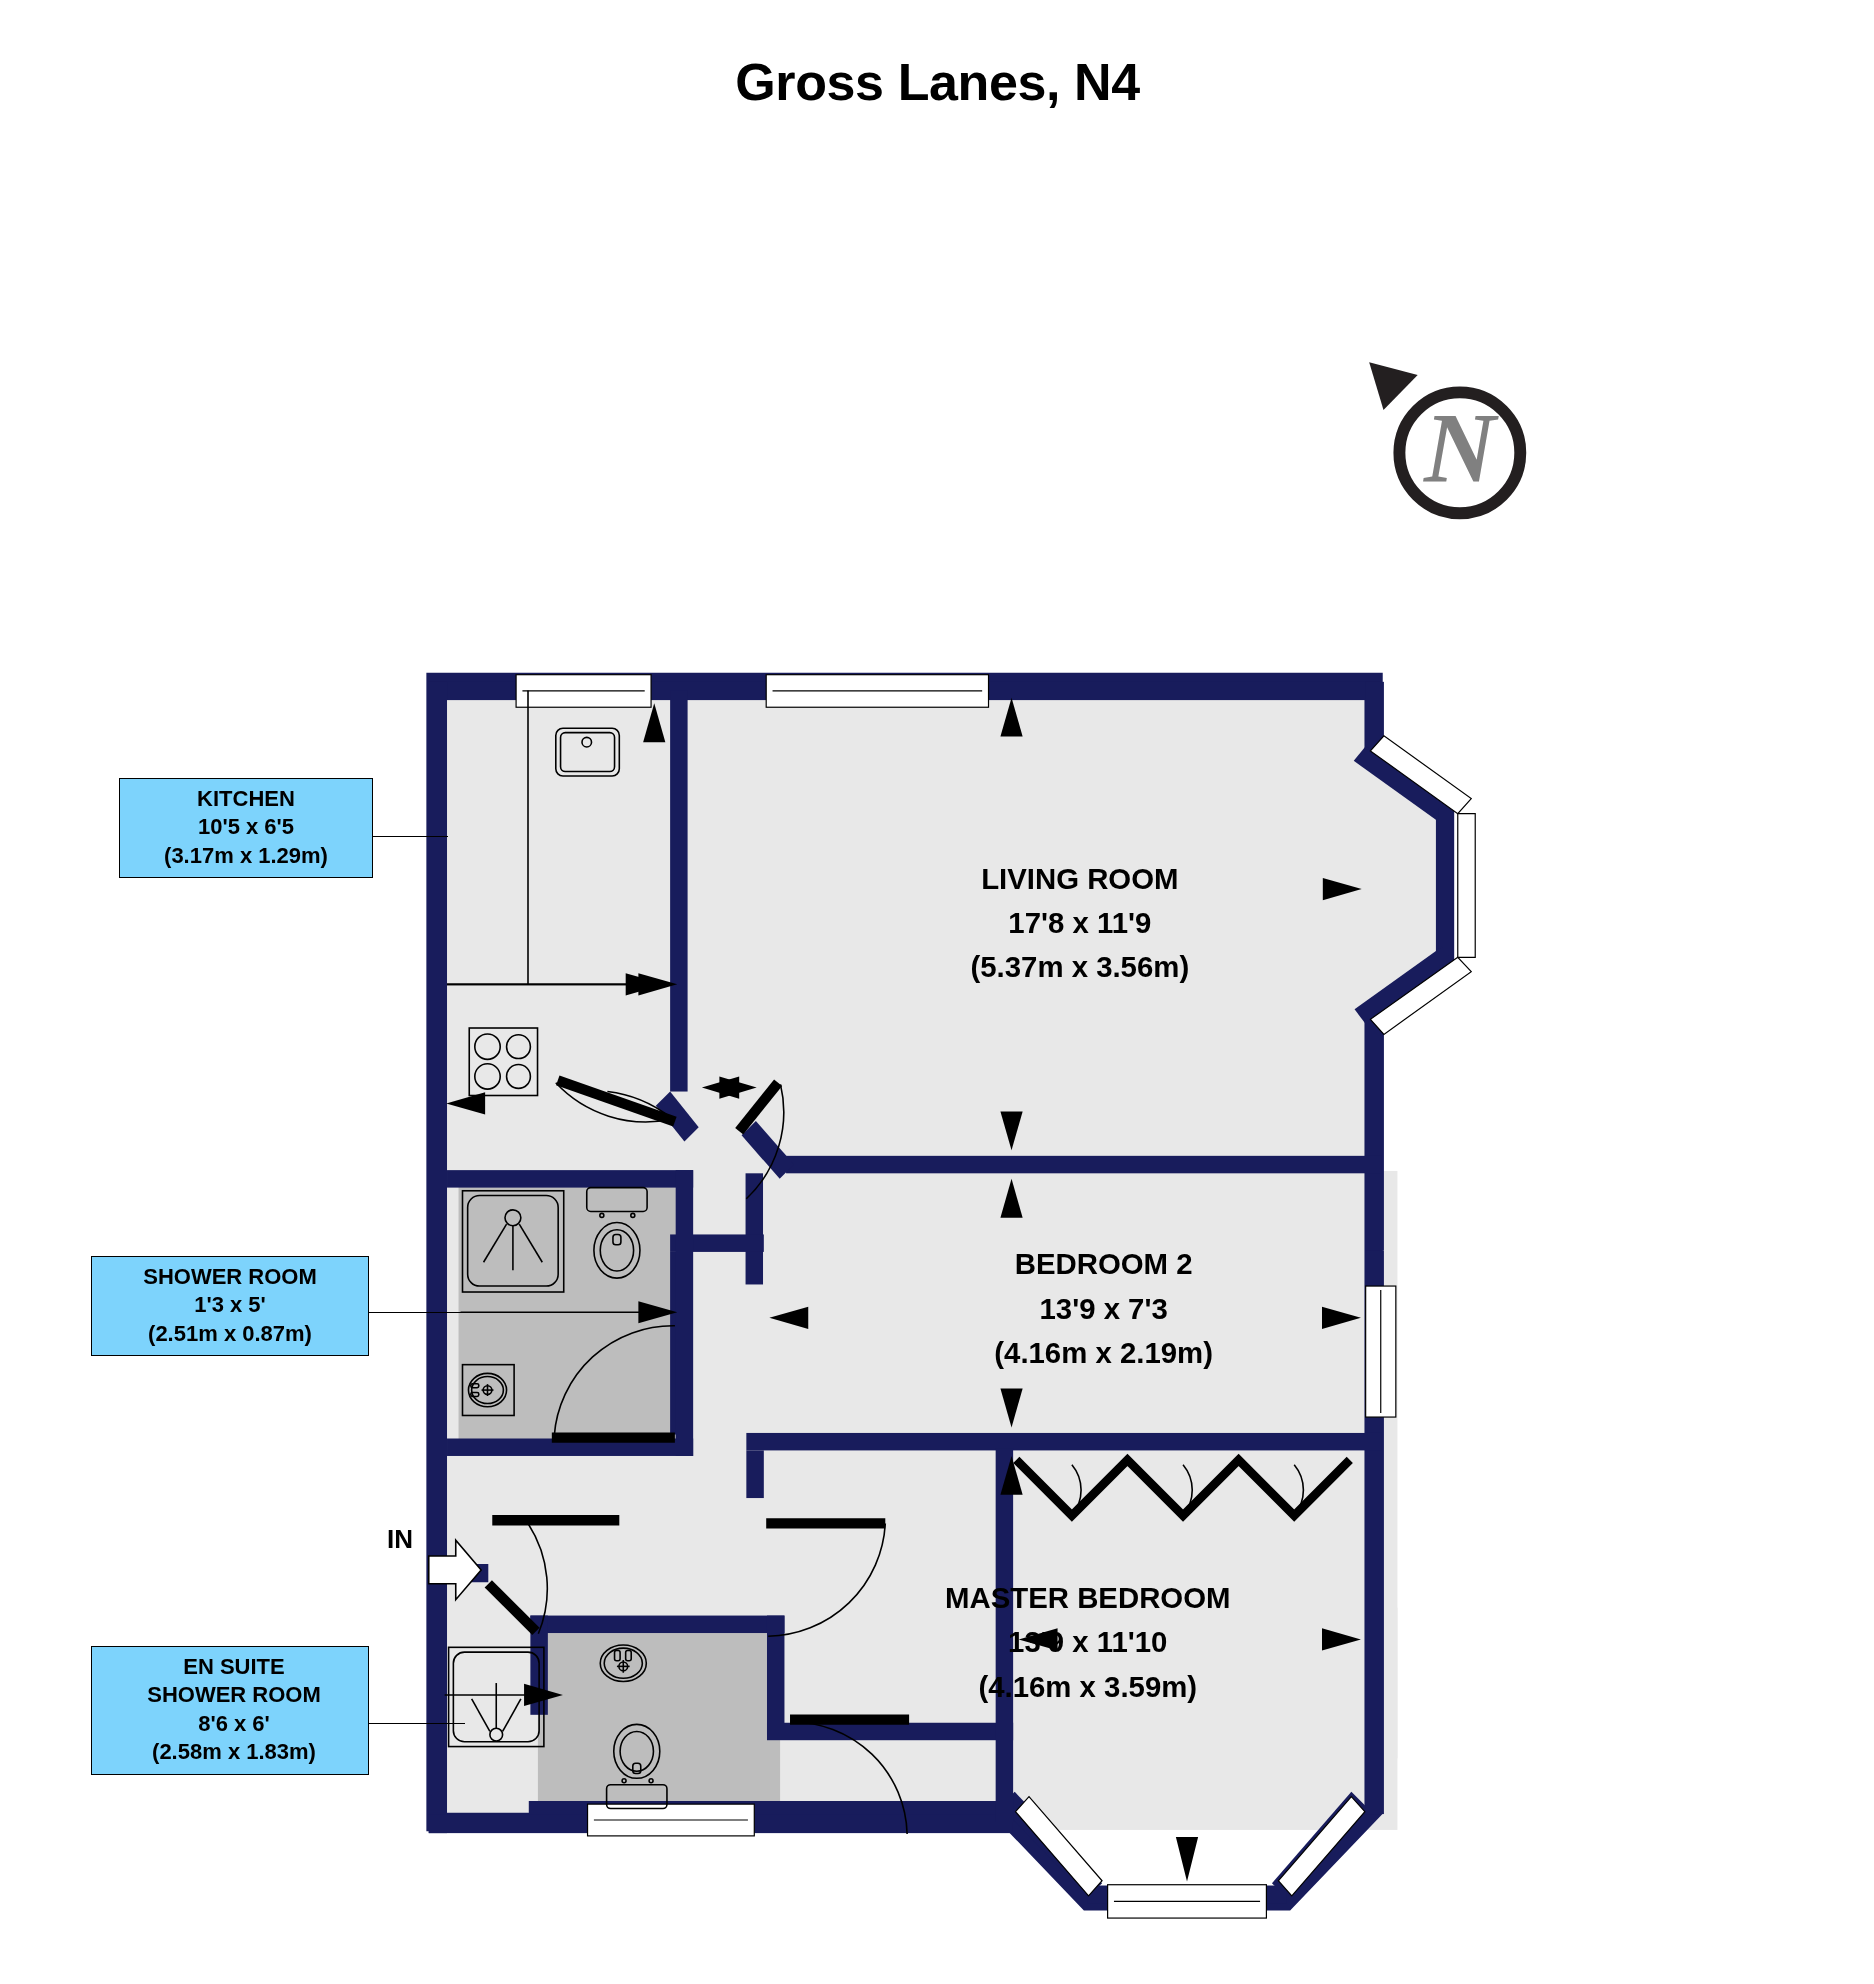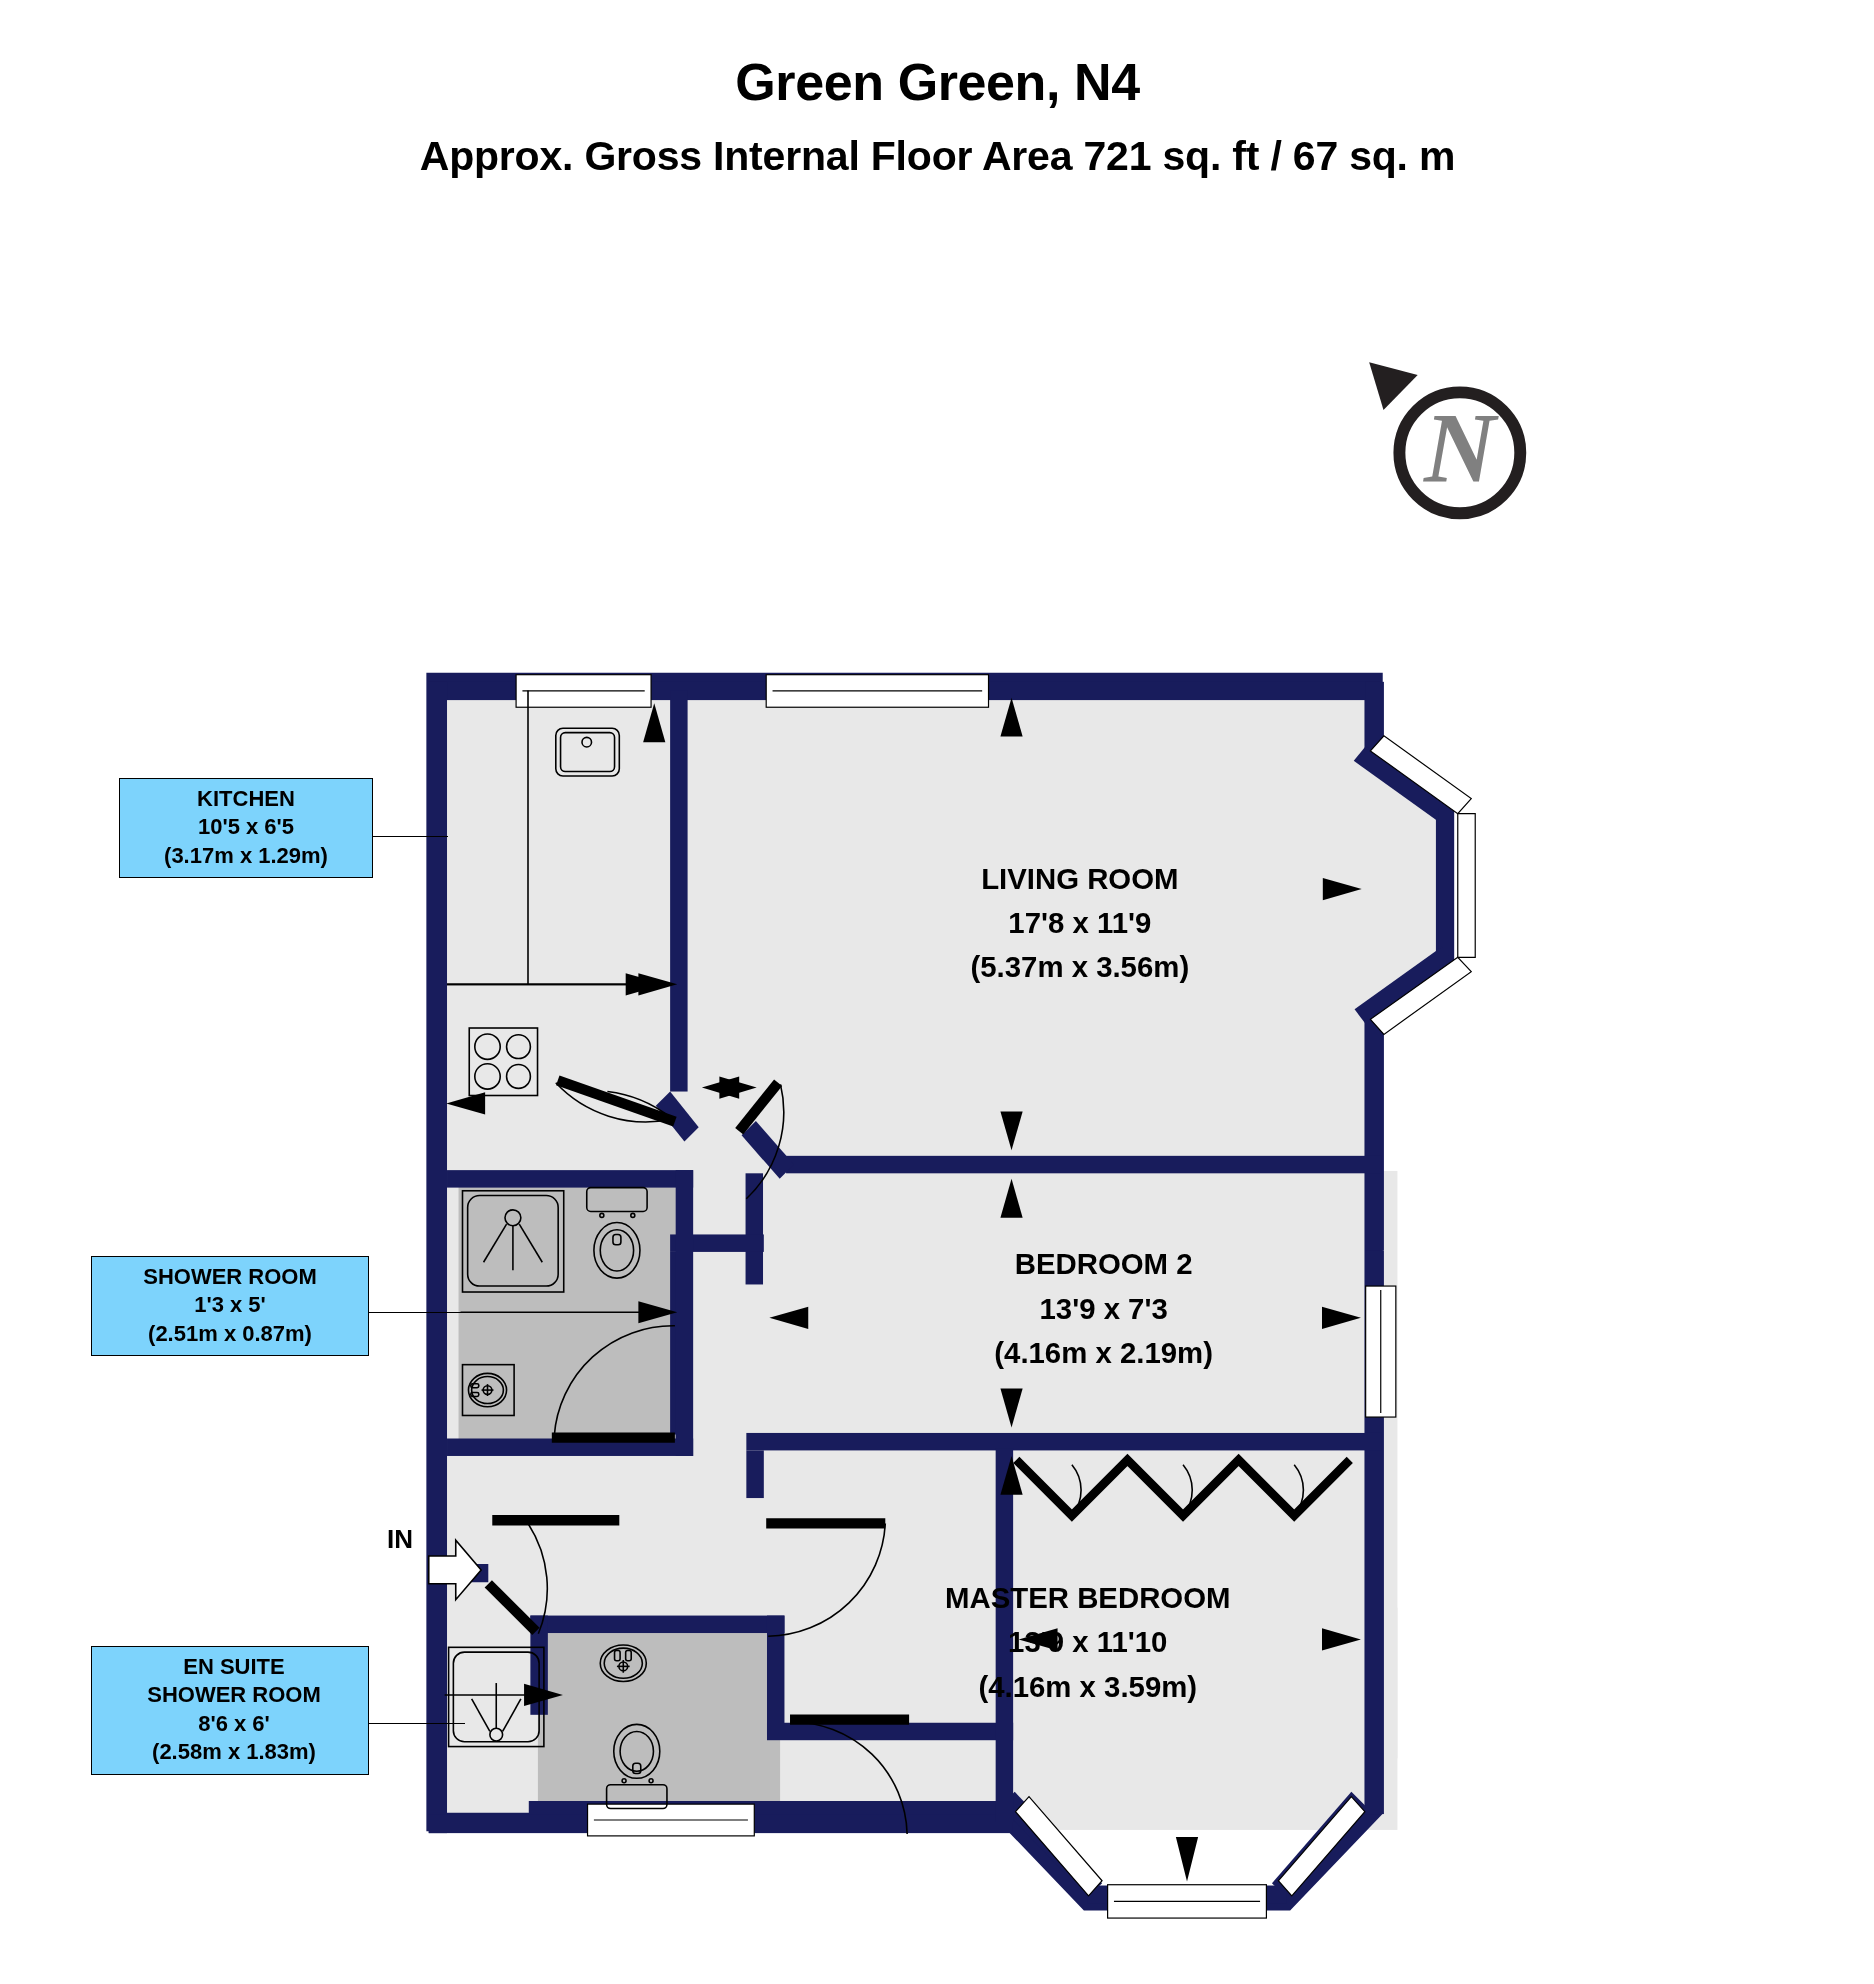--- a/index.html
+++ b/index.html
@@ -36,22 +36,21 @@
   
   .leader{position:absolute;background:#000;height:0.8px;}
 
   
   #in-label{position:absolute;left:387px;top:1524px;font-size:26px;font-weight:bold;}
 </style>
 </head>
 <body>
 
 <div id="header">
-  <div id="plan-title">Green Green, N4</div>
-  <div id="plan-subtitle">Approx. Gross Internal Floor Area 721 sq. ft / 67 sq. m</div>
+  <div id="plan-title">Gross Lanes, N4</div>
 </div>
 
 <div id="compass">
   <svg width="167" height="167" viewBox="0 0 420 420">
     <polygon points="8,8 130,40 44,128" fill="#231f20"></polygon>
     <circle cx="236" cy="236" r="152" fill="#ffffff" stroke="#231f20" stroke-width="30"></circle>
     <text x="236" y="308" font-family="Liberation Serif, serif" font-size="250" font-style="italic" font-weight="bold" fill="#808080" text-anchor="middle">N</text>
   </svg>
 </div>
 

